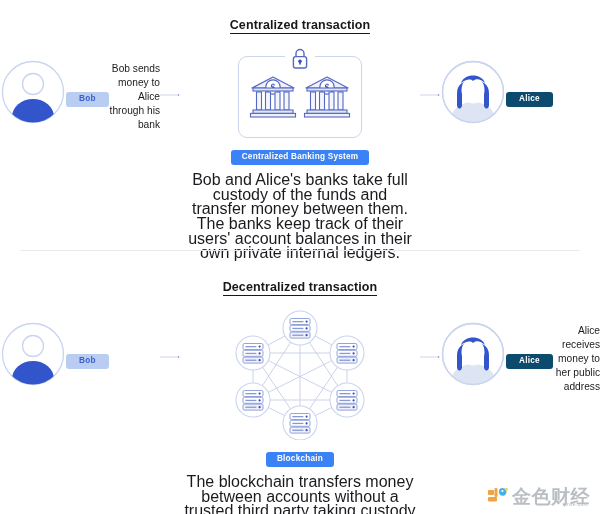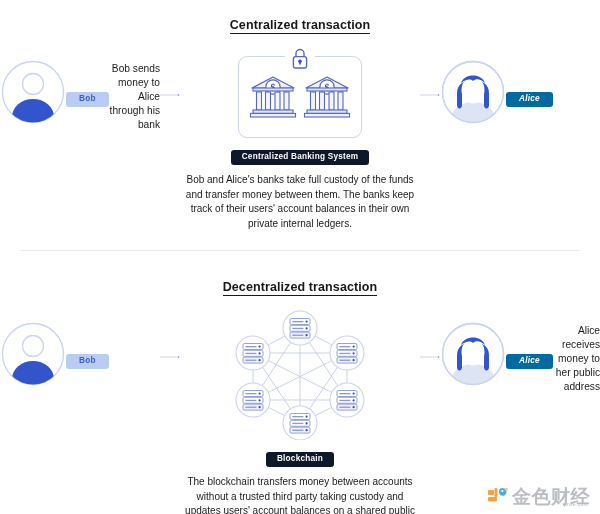--- a/index.html
+++ b/index.html
@@ -89,46 +89,45 @@
     padding: 3px 13px 3.5px;
     border-radius: 3px;
     line-height: 1;
     white-space: nowrap;
   }
   .badge-bob {
     background: #b9cdf2;
     color: #3b5fd0;
   }
   .badge-alice {
-    background: #0369a1;
+    background: #0c4a6e;
     color: #ffffff;
-    font-style: italic;
   }
   .badge-system {
-    background: #0f172a;
+    background: #3b82f6;
     color: #ffffff;
     padding: 3.5px 11px 4px;
   }
 
   .badge-row { margin-top: 10px; }
   .badge-row-mid { margin-top: 7px; }
 
   
   .caption {
     margin-top: 9px;
     text-align: right;
     font-size: 10.2px;
     line-height: 14px;
     color: #1b1b1f;
     max-width: 158px;
   }
   .caption-mid {
     margin-top: 8px;
     text-align: center;
-    font-size: 10px;
+    font-size: 16px;
     line-height: 14.6px;
     color: #1b1b1f;
     max-width: 232px;
   }
 
   
   .bank-card-wrap {
     position: relative;
     width: 124px;
     height: 92px;

